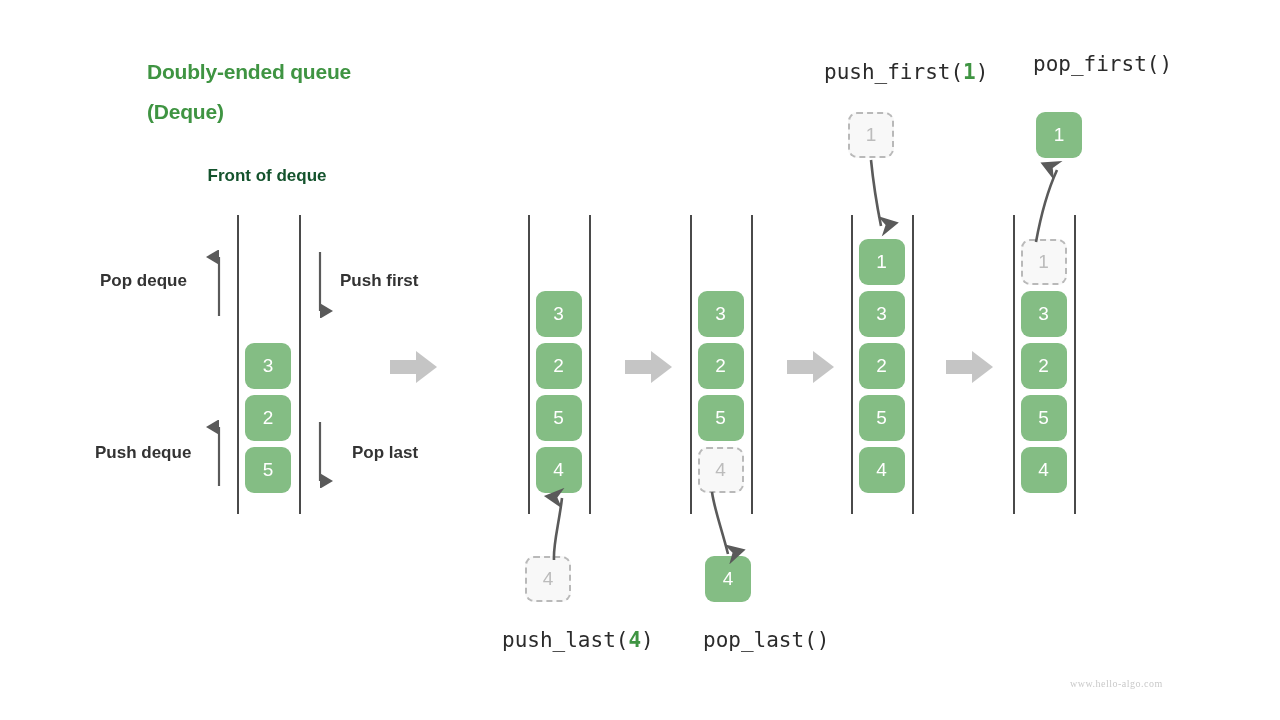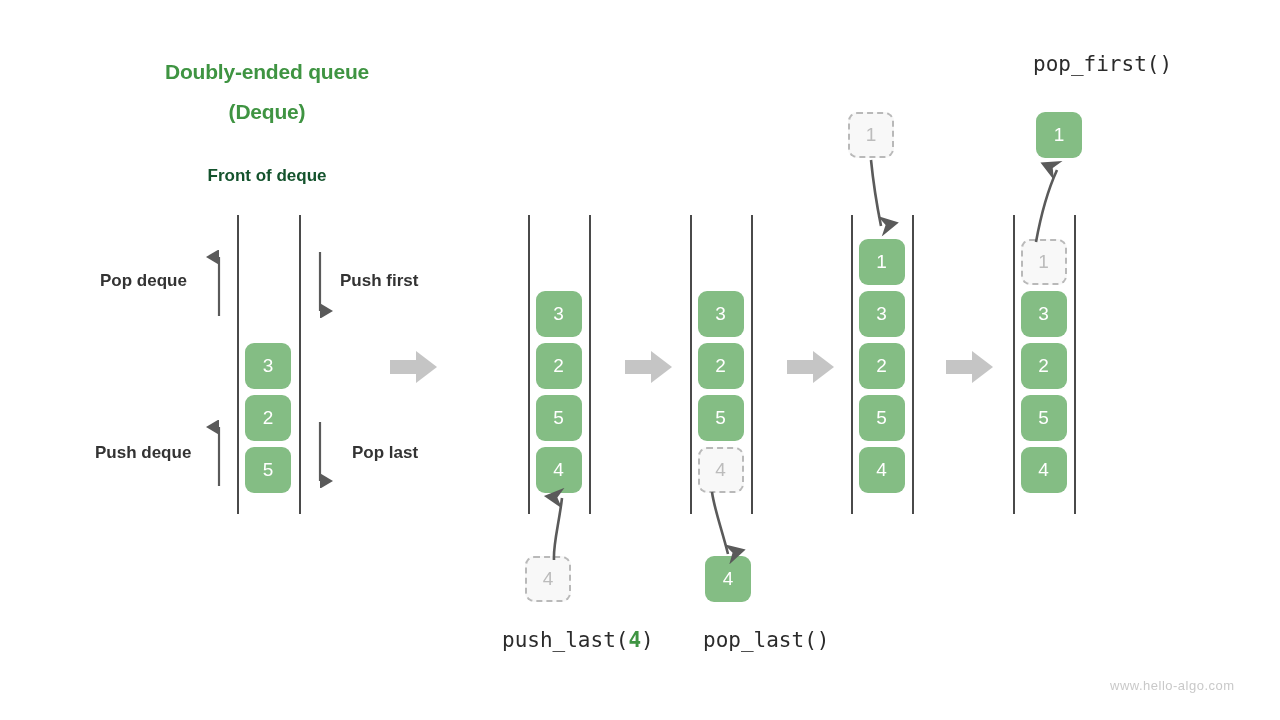--- a/index.html
+++ b/index.html
@@ -14,21 +14,21 @@
   #stage{position:absolute;left:0;top:0;width:1280px;height:720px;}
 
   .abs{position:absolute;}
 
   
   .title{
     position:absolute;
     font-weight:bold;
     font-size:21px;
     color:#3f9442;
-    text-align:center;
+    text-align:left;
     letter-spacing:-0.2px;
     white-space:nowrap;
   }
   .headline{
     position:absolute;
     font-weight:bold;
     font-size:17px;
     color:#14532d;
     text-align:center;
     white-space:nowrap;
@@ -37,26 +37,25 @@
     position:absolute;
     font-family:"DejaVu Sans Mono","Liberation Mono",monospace;
     font-size:21px;
     color:#2b2b2b;
     white-space:nowrap;
   }
   .oplabel .arg{color:#3f9442;font-weight:bold;}
 
   .watermark{
     position:absolute;
-    font-family:Liberation Sans, sans-serif;
-    font-size:13px;
+    font-family:Liberation Serif, serif;
+    font-size:10px;
     color:#c9c9c9;
     letter-spacing:0.5px;
     white-space:nowrap;
-    margin-left:40px;
   }
 
   
   .rail{
     position:absolute;
     width:1.6px;
     background:#4a4a4a;
   }
 
   
@@ -133,20 +132,23 @@
   </svg>
 
   <div class="oplabel" style="left:502px;top:628px;">
     <span>push_last</span><span>(</span><span class="arg">4</span><span>)</span>
   </div>
 
   <div class="oplabel" style="left:703px;top:628px;">
     <span>pop_last</span><span>(</span><span class="arg"></span><span>)</span>
   </div>
 
+  <div class="oplabel" style="left:824px;top:60px;">
+    <span>push_first</span><span>(</span><span class="arg">1</span><span>)</span>
+  </div>
 
   <div class="oplabel" style="left:1033px;top:52px;">
     <span>pop_first</span><span>(</span><span class="arg"></span><span>)</span>
   </div>
 
   <div id="panel-layer">
       <div class="abs" style="left: 0px; top: 0px; width: 1280px; height: 720px;">
         <div class="rail" style="left: 237px; top: 215px; height: 299px;"></div>
         <div class="rail" style="left: 299px; top: 215px; height: 299px;"></div>
         <div class="cell" style="left: 245px; top: 343px;">3</div>

